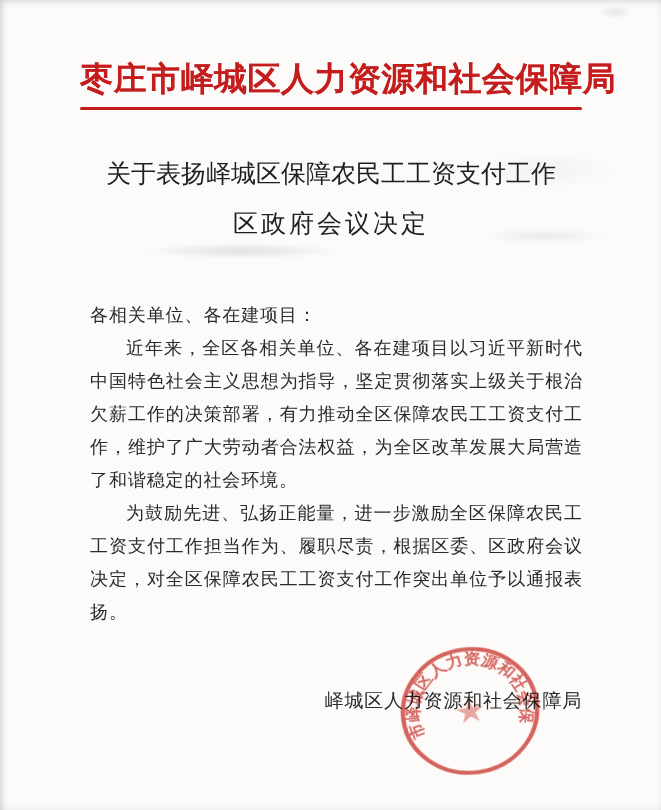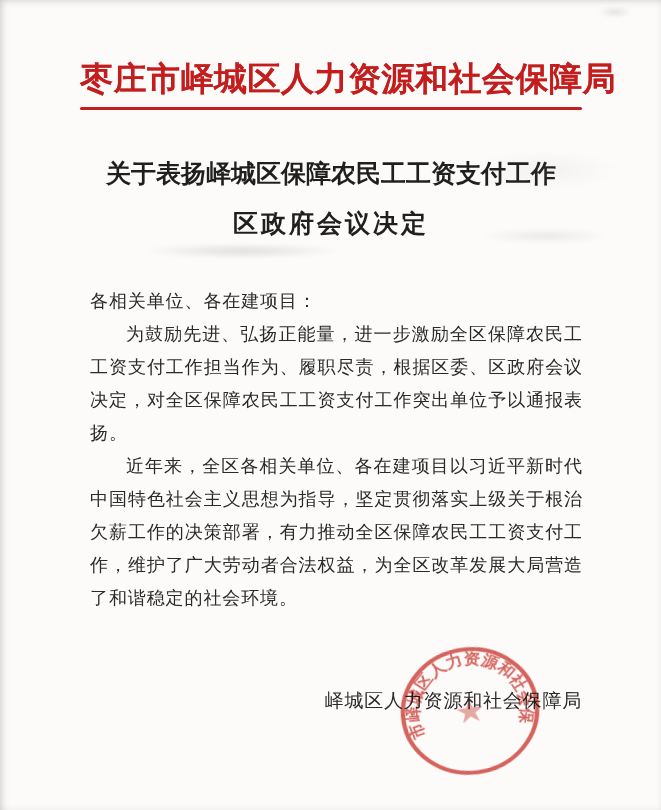--- a/index.html
+++ b/index.html
@@ -33,28 +33,28 @@
   }
   .red-line{
     position:absolute;top:107px;left:80px;width:502px;height:3px;
     background:var(--red);
     border-radius:2px;
   }
   
   .doc-title{
     position:absolute;top:149px;left:80px;width:502px;margin:0;
     text-align:center;
-    font-size:25px;line-height:50px;font-weight:700;
+    font-size:25px;line-height:50px;font-weight:400;
     color:#1f1f1f;
   }
   .doc-title span{display:block;}
   .doc-title .line2{letter-spacing:3px;}
   
   .body-text{
-    position:absolute;top:285px;left:90px;width:493px;
+    position:absolute;top:299px;left:90px;width:493px;
     font-size:18px;line-height:33px;
     letter-spacing:0.9px;
     color:var(--ink);
     text-align:justify;
     text-justify:inter-character;
   }
   .body-text p{margin:0;}
   .body-text p.indent{text-indent:2em;}
   
   .signature{
@@ -106,22 +106,22 @@
 
   <div class="red-line"></div>
 
   <h1 class="doc-title">
     <span class="line1">关于表扬峄城区保障农民工工资支付工作</span>
     <span class="line2">区政府会议决定</span>
   </h1>
 
   <main class="body-text">
     <p class="salutation">各相关单位、各在建项目：</p>
+    <p class="indent">近年来，全区各相关单位、各在建项目以习近平新时代中国特色社会主义思想为指导，坚定贯彻落实上级关于根治欠薪工作的决策部署，有力推动全区保障农民工工资支付工作，维护了广大劳动者合法权益，为全区改革发展大局营造了和谐稳定的社会环境。</p>
     <p class="indent">为鼓励先进、弘扬正能量，进一步激励全区保障农民工工资支付工作担当作为、履职尽责，根据区委、区政府会议决定，对全区保障农民工工资支付工作突出单位予以通报表扬。</p>
-    <p class="indent">近年来，全区各相关单位、各在建项目以习近平新时代中国特色社会主义思想为指导，坚定贯彻落实上级关于根治欠薪工作的决策部署，有力推动全区保障农民工工资支付工作，维护了广大劳动者合法权益，为全区改革发展大局营造了和谐稳定的社会环境。</p>
   </main>
 
   <div class="signature">
     <div class="sig-agency">峄城区人力资源和社会保障局</div>
   </div>
 
   <svg class="stamp" viewBox="0 0 200 200" preserveAspectRatio="none">
     <defs>
       <path id="ringPath" d="M 34.2,123.9 A 70,70 0 1 1 165.8,123.9" fill="none"></path>
     </defs>

